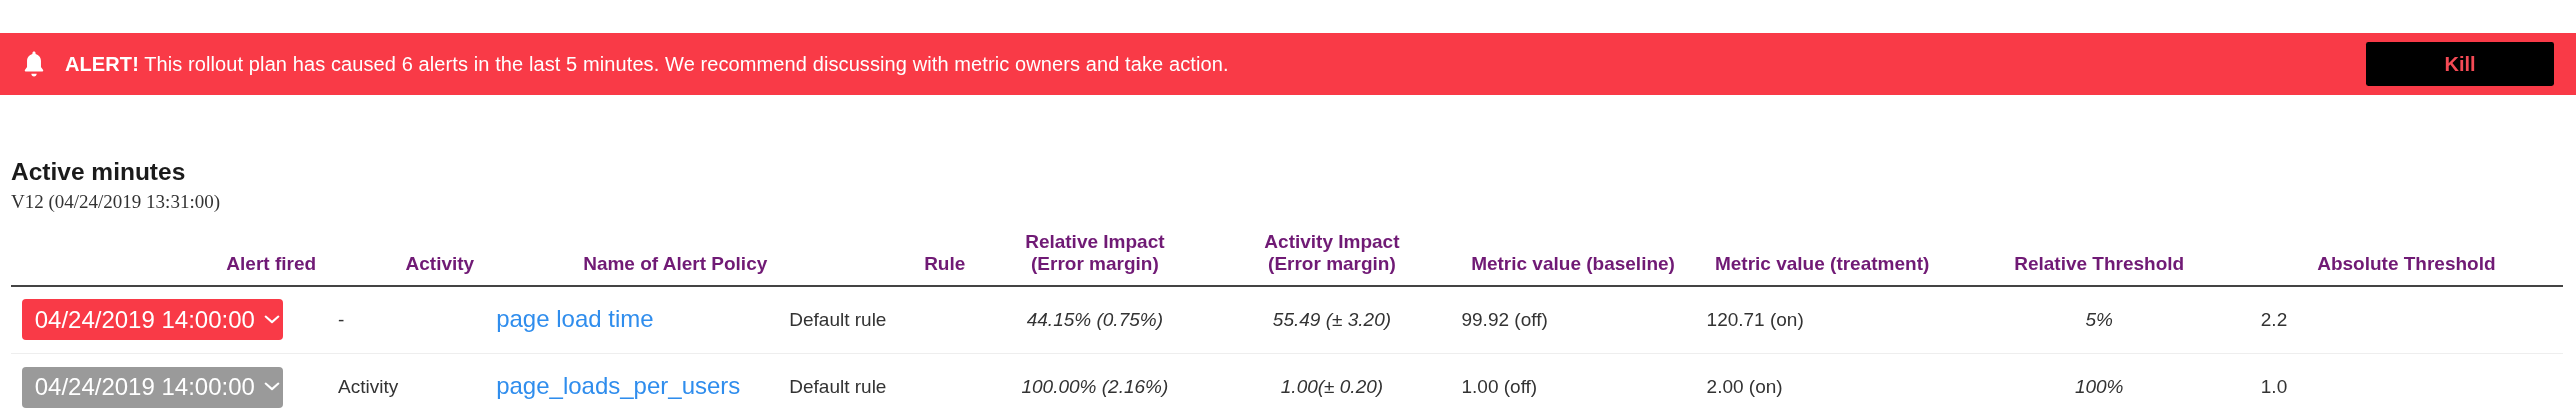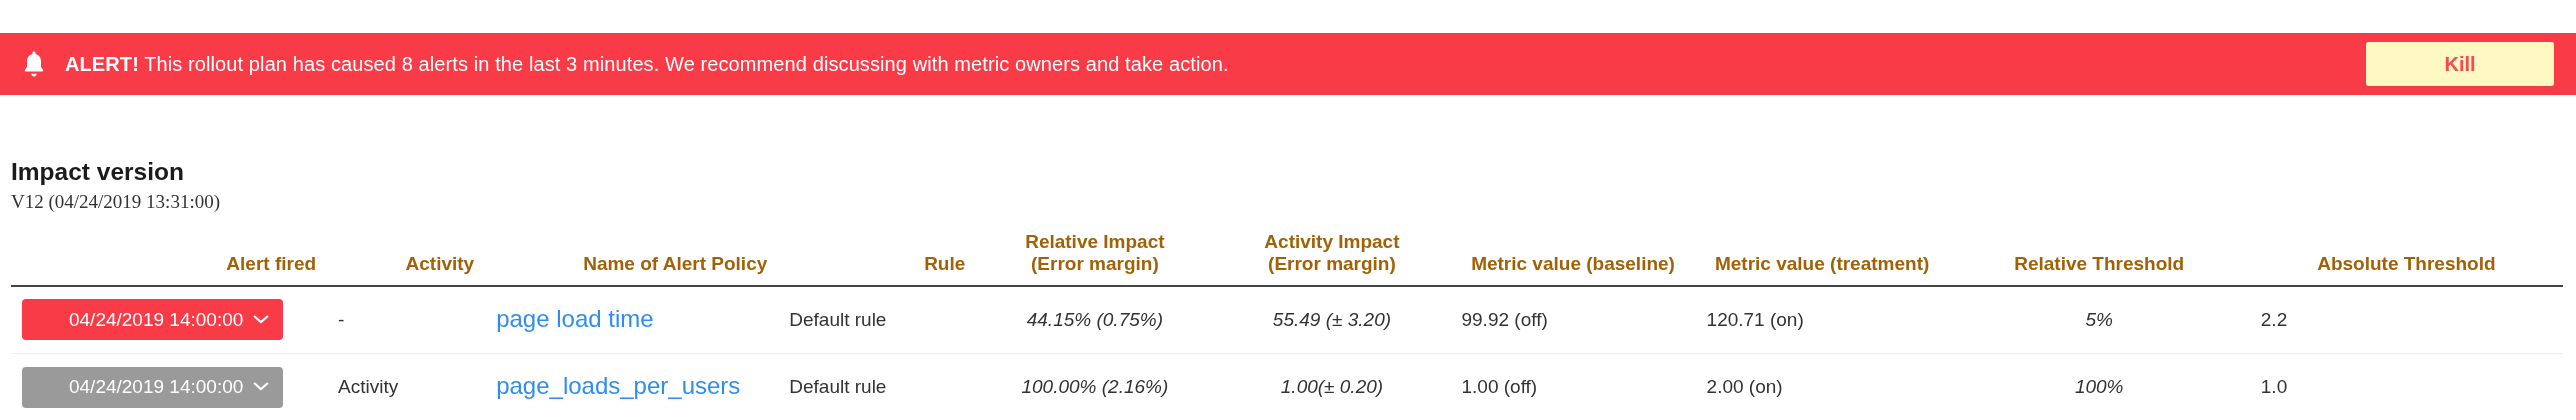--- a/index.html
+++ b/index.html
@@ -33,21 +33,21 @@
     color: #ffffff;
     font-size: 20px;
     line-height: 24px;
     white-space: nowrap;
     letter-spacing: 0.1px;
   }
   .alert-text .alert-strong { font-weight: bold; }
   .kill-button {
     flex: 0 0 auto;
     width: 188px; height: 44px;
-    background: #fef9c3;
+    background: #000000;
     border: none;
     border-radius: 2.4px;
     color: #f44a55;
     font-family: "Liberation Sans", sans-serif;
     font-size: 20px;
     font-weight: bold;
     cursor: pointer;
     display: flex; align-items: center; justify-content: center;
     margin-left: 24px;
   }
@@ -77,21 +77,21 @@
   
   table.alerts-table {
     width: 2552px;
     border-collapse: collapse;
     margin-top: 14.2px;
     table-layout: fixed;
   }
   table.alerts-table th {
     font-size: 19px;
     font-weight: bold;
-    color: #a16207;
+    color: #701a75;
     padding: 3.2px 11px 9.5px 11px;
     vertical-align: bottom;
     border-bottom: 2.4px solid #444444;
     line-height: 22px;
   }
   table.alerts-table td {
     font-size: 19px;
     color: #333333;
     padding: 12.7px 11px;
     vertical-align: middle;
@@ -118,27 +118,27 @@
   .col-abs-impact       { width: 237px; }
   .col-metric-baseline  { width: 245px; }
   .col-metric-treatment { width: 253px; }
   .col-rel-threshold    { width: 301px; }
   .col-abs-threshold    { width: 313px; }
 
   
   .alert-badge {
     display: inline-flex;
     align-items: center;
-    justify-content: flex-end;
+    justify-content: space-between;
     width: 261px;
     height: 41px;
     border-radius: 4px;
     padding: 0 14.2px 0 12.7px;
     color: #ffffff;
-    font-size: 19px;
+    font-size: 24px;
     cursor: pointer;
     border: none;
     font-family: "Liberation Sans", sans-serif;
     white-space: nowrap;
   }
   .alert-badge.badge-red  { background: #f93a47; }
   .alert-badge.badge-grey { background: #9a9a9a; }
   .alert-badge .chev {
     margin-left: 9.5px;
     display: inline-flex;
@@ -156,28 +156,28 @@
 
 <div class="alert-banner">
   <span class="bell-icon">
     <svg width="24" height="28.5" viewBox="0 0 30 36" aria-hidden="true">
       <path d="M15 2c-1.1 0-2 .9-2 2v1.2C9 6.2 6.2 9.8 6.2 14v7.5L3.5 25.4c-.5.7 0 1.6.8 1.6h21.4c.8 0 1.3-.9.8-1.6l-2.7-3.9V14c0-4.2-2.8-7.8-6.8-8.8V4c0-1.1-.9-2-2-2z" fill="#ffffff"></path>
       <path d="M15 33.5c1.9 0 3.4-1.5 3.4-3.4h-6.8c0 1.9 1.5 3.4 3.4 3.4z" fill="#ffffff"></path>
     </svg>
   </span>
   <span class="alert-text">
     <span class="alert-strong">ALERT!</span> 
-    <span>This rollout plan has caused 8 alerts in the last 3 minutes. We recommend discussing with metric owners and take action.</span>
+    <span>This rollout plan has caused 6 alerts in the last 5 minutes. We recommend discussing with metric owners and take action.</span>
   </span>
   <button class="kill-button">Kill</button>
 </div>
 
 <div class="content">
 
-  <div class="page-title">Impact version</div>
+  <div class="page-title">Active minutes</div>
   <div class="page-subtitle">V12 (04/24/2019 13:31:00)</div>
 
   <table class="alerts-table">
     <thead>
       <tr>
         <th class="th-l col-alert-fired">Alert fired</th>
         <th class="th-l col-activity">Activity</th>
         <th class="th-l col-policy">Name of Alert Policy</th>
         <th class="th-l col-rule">Rule</th>
         <th class="th-c col-rel-impact">

